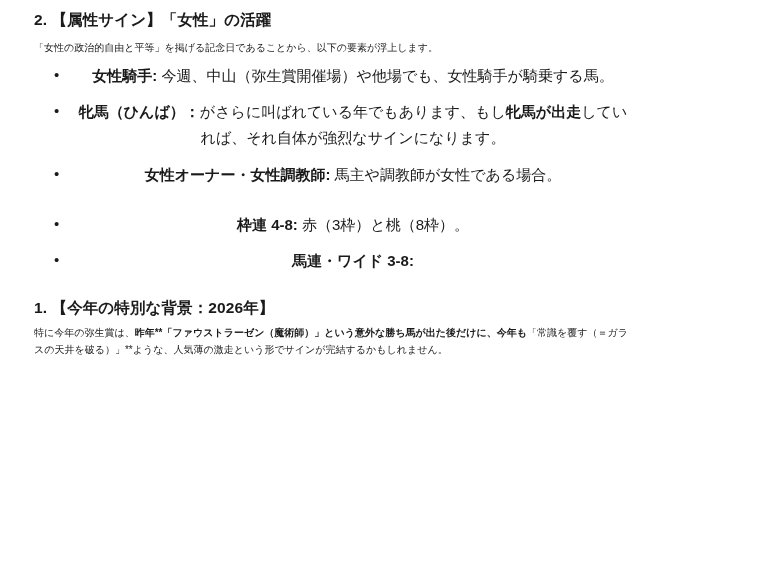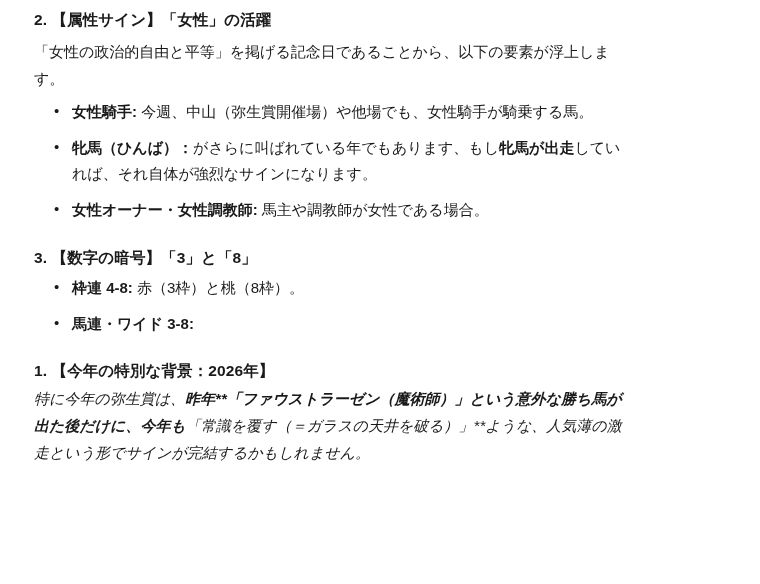--- a/index.html
+++ b/index.html
@@ -26,47 +26,48 @@
   }
   .heading {
     font-weight: bold;
     font-size: 15.5px;
     margin: 0 0 2px 0;
     padding: 0;
     letter-spacing: 0.1px;
   }
   .para {
     margin: 6px 0 6px 0;
-    font-size: 15px;
+    font-size: 10px;
     line-height: 1.78;
   }
   ul.bullets {
     list-style: none;
     margin: 4px 0 10px 0;
     padding: 0;
+    text-align: center;
   }
   ul.bullets > li {
     position: relative;
     padding-left: 38px;
     margin: 0 0 10px 0;
     font-size: 15px;
     line-height: 1.75;
   }
   ul.bullets > li:before {
     content: "\2022";
     position: absolute;
     left: 20px;
     top: -1px;
     font-size: 15px;
     color: #1a1a1a;
   }
   b, .b { font-weight: bold; }
   .spacer-md { height: 10px; }
   .tight { margin-top: 2px; }
-  .nowrapline { white-space: normal; font-style: italic; }
+  .nowrapline { white-space: normal; }
 </style>
 </head>
 <body>
 
 <div class="page">
 
   <div class="section">
     <div class="heading">2. 【属性サイン】「女性」の活躍</div>
     <div class="para">「女性の政治的自由と平等」を掲げる記念日であることから、以下の要素が浮上します。</div>
     <ul class="bullets">
@@ -78,21 +79,20 @@
       </li>
       <li>
         <b>女性オーナー・女性調教師:</b><span> 馬主や調教師が女性である場合。</span>
       </li>
     </ul>
   </div>
 
   <div class="spacer-md"></div>
 
   <div class="section">
-    <div class="heading">3. 【数字の暗号】「3」と「8」</div>
     <ul class="bullets">
       <li>
         <b>枠連 4-8:</b><span> 赤（3枠）と桃（8枠）。</span>
       </li>
       <li>
         <b>馬連・ワイド 3-8:</b><span></span>
       </li>
     </ul>
   </div>
 

